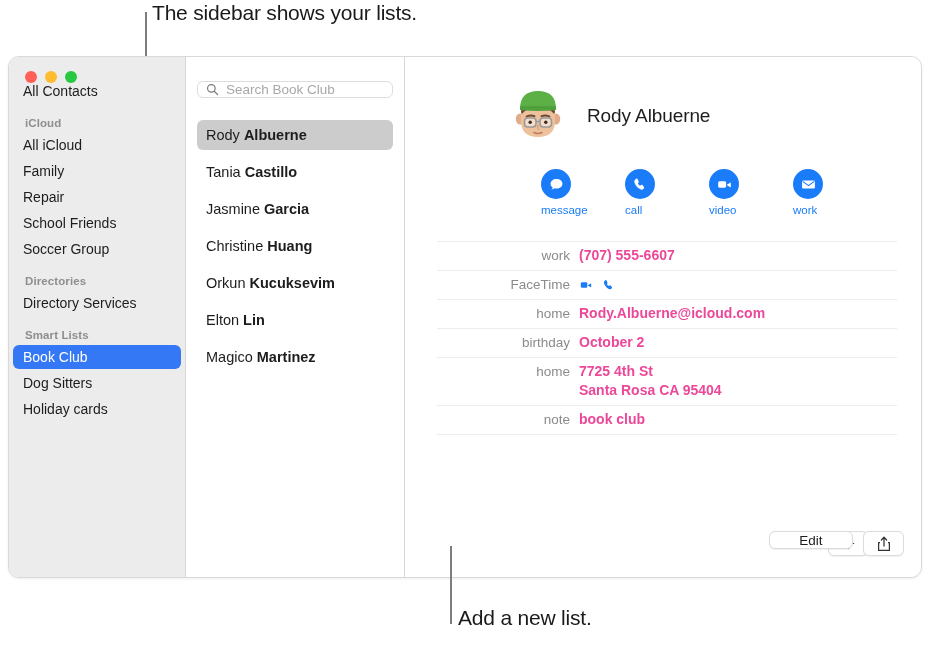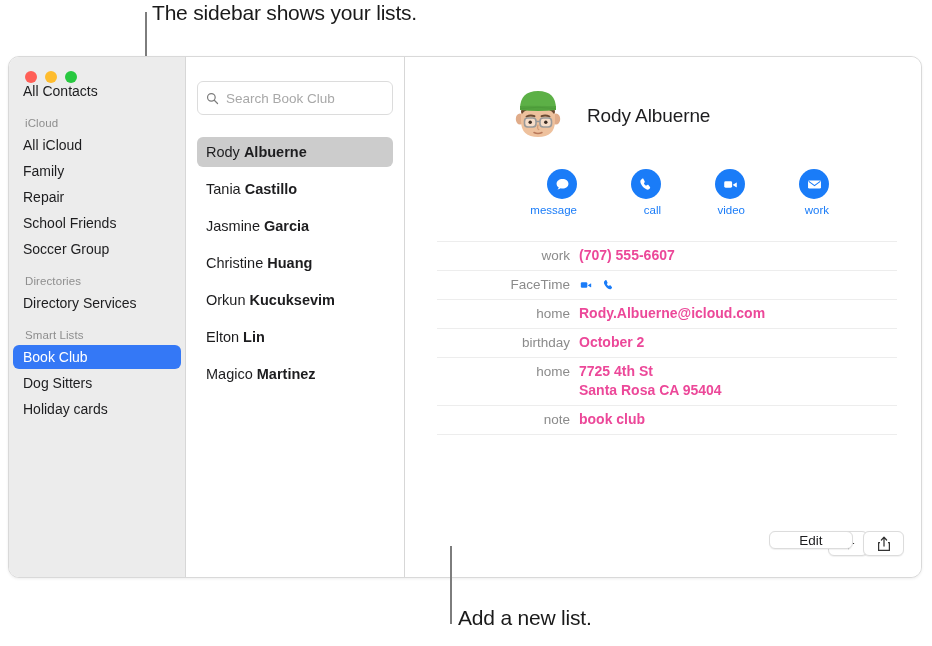--- a/index.html
+++ b/index.html
@@ -71,21 +71,21 @@
     width: 12px;
     height: 12px;
     border-radius: 50%;
   }
   .tl-close { background: #ff5f57; }
   .tl-min { background: #febc2e; }
   .tl-max { background: #28c840; }
 
   .sb-header {
     font-size: 11.5px;
-    font-weight: normal;
+    font-weight: bold;
     color: #8e8e8e;
     padding: 0 0 2px 16px;
     margin-top: 14px;
     letter-spacing: 0.1px;
   }
   .sb-item {
     font-size: 14px;
     color: #1d1d1f;
     height: 24px;
     line-height: 24px;
@@ -104,21 +104,21 @@
   #list-column {
     width: 219px;
     flex: 0 0 219px;
     background: #ffffff;
     border-right: 1px solid #d7d7d7;
     box-sizing: border-box;
     padding: 24px 11px 0 11px;
     position: relative;
   }
   #search-field {
-    height: 34px;
+    height: 17px;
     border: 1px solid #dcdcdc;
     border-radius: 6px;
     background: #ffffff;
     display: flex;
     align-items: center;
     padding: 0 8px;
     box-sizing: border-box;
     text-align: center;
   }
   #search-field svg { flex: 0 0 auto; }
@@ -171,21 +171,21 @@
   #action-row {
     display: flex;
     gap: 48px;
     margin-top: 22px;
     padding-left: 112px;
   }
   .action-btn {
     width: 36px;
     display: flex;
     flex-direction: column;
-    align-items: flex-end;
+    align-items: flex-start;
   }
   .action-circle {
     width: 30px;
     height: 30px;
     border-radius: 50%;
     background: #1a7cf8;
     display: flex;
     align-items: center;
     justify-content: center;
   }

